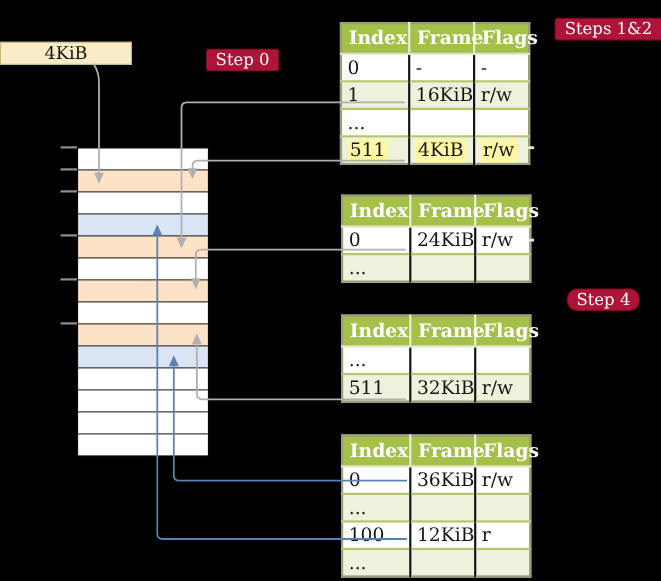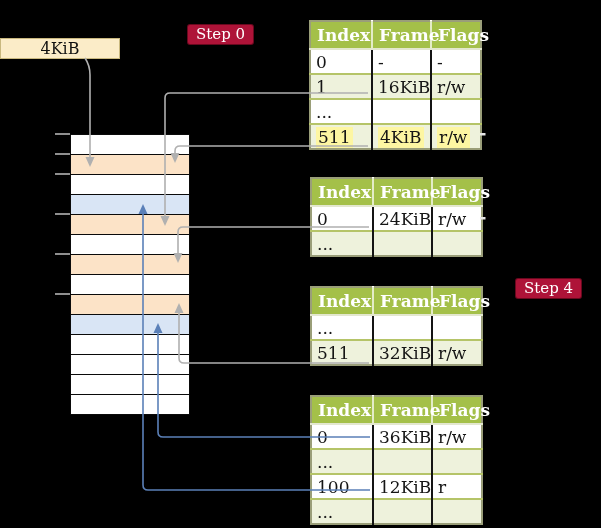--- a/index.html
+++ b/index.html
@@ -8,24 +8,24 @@
 
   
   .frame-label{position:absolute;left:0;top:38px;width:118px;height:19px;
     background:var(--label-bg);border:1px solid var(--label-border);
     color:#111;font-size:16px;line-height:19px;text-align:center;}
 
   
   .badge{position:absolute;background:var(--badge-bg);color:#fff;font-size:15px;
     line-height:16px;padding:1px 8px 2px;border-radius:3px;white-space:nowrap;
     border:1px solid rgba(50,0,10,.55);}
-  .badge.b-step0{left:187px;top:24px;text-align:center;}
+  .badge.b-step0{left:187px;top:44px;text-align:center;}
   .badge.b-steps12{right:0;top:16px;border-top-right-radius:0;border-bottom-right-radius:0;border-right:none;}
   .badge.b-step3{left:517px;top:158px;}
-  .badge.b-step4{left:515px;top:278px;}
+  .badge.b-step4{left:515px;top:262px;border-radius:10px;}
 
   
   .mem{position:absolute;left:70px;top:134px;width:118px;border:1px solid #0a0a0a;}
   .mem-row{height:19px;border-bottom:1px solid #0a0a0a;}
   .mem-row:last-child{border-bottom:none;}
   .mem-row.white{background:#fff;}
   .mem-row.orange{background:var(--frame-orange);}
   .mem-row.blue{background:var(--frame-blue);}
   .tick{position:absolute;left:55px;width:15px;height:2px;background:var(--tick-color);}
 
@@ -57,20 +57,21 @@
   .hd.blue{fill:var(--arrow-blue);stroke:none;}
 </style>
 </head>
 <body>
 
 <div class="canvas">
 
   <div class="frame-label">4KiB</div>
 
   <div class="badge b-step0">Step 0</div>
+  <div class="badge b-steps12">Steps 1&amp;2</div>
   <div class="badge b-step4">Step 4</div>
 
   <div class="tick" style="top:133px"></div>
   <div class="tick" style="top:153px"></div>
   <div class="tick" style="top:173px"></div>
   <div class="tick" style="top:213px"></div>
   <div class="tick" style="top:253px"></div>
   <div class="tick" style="top:293px"></div>
 
   <div class="mem">

